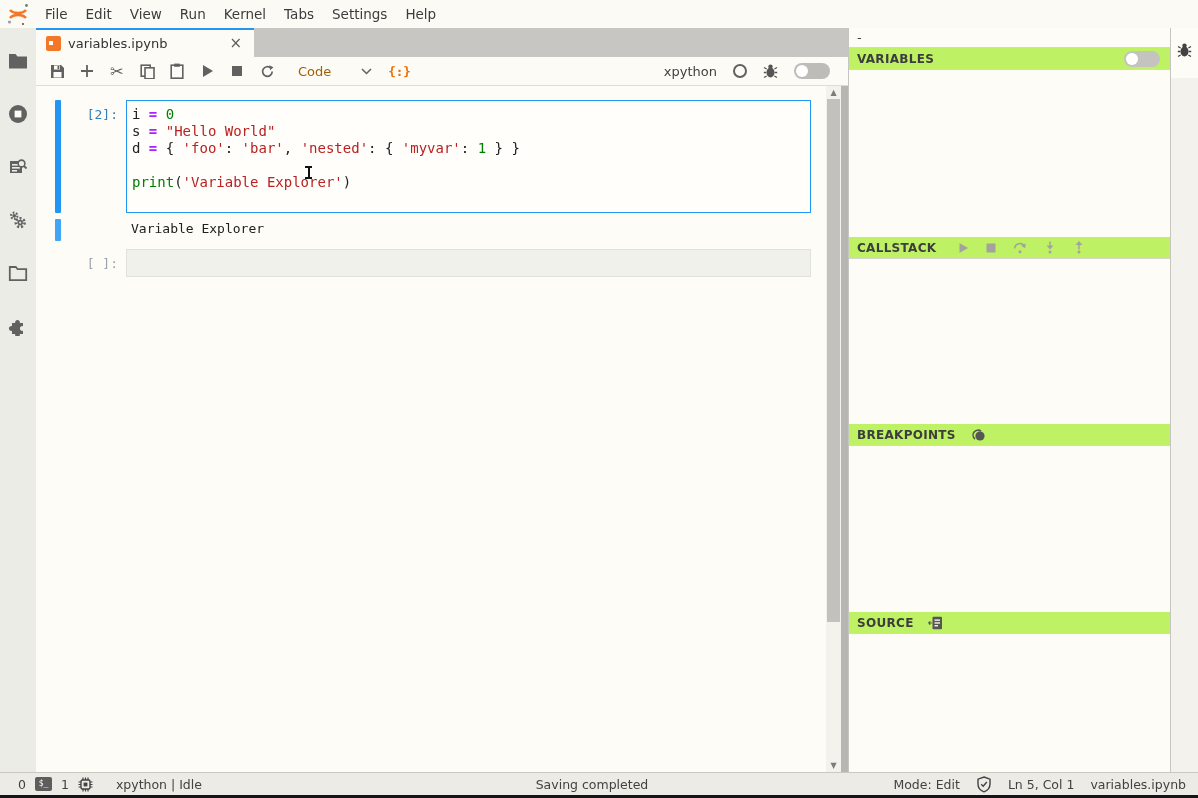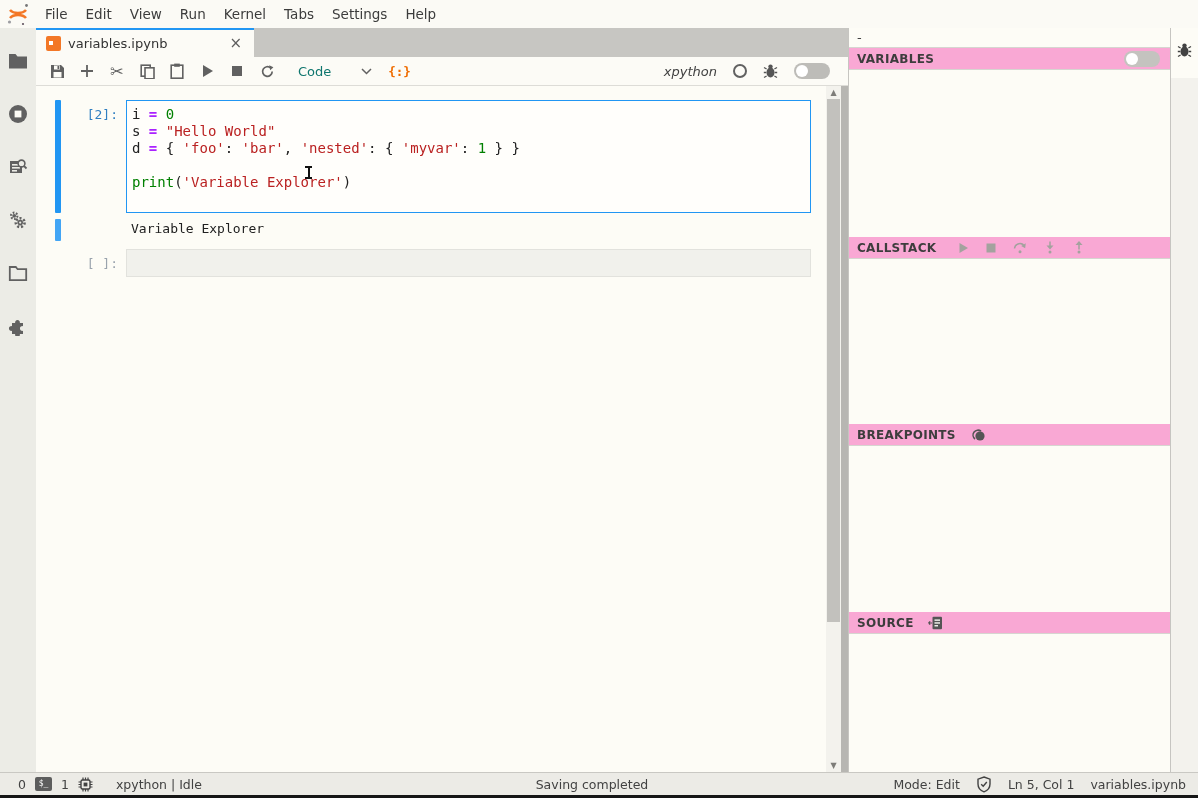--- a/index.html
+++ b/index.html
@@ -24,24 +24,24 @@
   .tabbar { height:29px; background:#c7c6c2; display:flex; }
   .tab { width:218px; background:#fcfbf6; border-top:2px solid #2196f3;
     display:flex; align-items:center; gap:7px; padding:0 10px; font-size:13px; color:#333; }
   .tab-title { flex:0 0 auto; }
   .tab-close { margin-left:auto; color:#5f5f5f; font-size:15px; line-height:1; padding:0 2px; }
   .nb-icon { width:15px; height:15px; background:#f37726; border-radius:2px; position:relative; flex:0 0 auto;}
   .nb-icon::after { content:""; position:absolute; left:3px; top:5px; width:4px; height:4px; background:#fff; }
   .toolbar { height:29px; background:#fcfbf6; border-bottom:1px solid #dddcd7;
     display:flex; align-items:center; padding:0 8px 0 6px; }
   .tb-btn { width:30px; height:26px; display:flex; align-items:center; justify-content:center; color:#616161; }
-  .tb-celltype { font-size:13px; color:#0f766e; margin:0 4px 0 16px; }
+  .tb-celltype { font-size:13px; color:#a16207; margin:0 4px 0 16px; }
   .tb-chevron { margin:0 8px 0 26px; color:#616161; }
   .tb-codeicon { font-family:"DejaVu Sans Mono",monospace; font-weight:bold; font-size:12.5px; color:#ef6c00; margin-left:8px;}
-  .tb-right { margin-left:auto; display:flex; align-items:center; gap:16px; padding-right:10px;font-style:italic;}
+  .tb-right { margin-left:auto; display:flex; align-items:center; gap:16px; padding-right:10px;}
   .kernel-name { font-size:13px; color:#424242; }
   .kernel-circle { width:14px; height:14px; border:2px solid #616161; border-radius:50%; }
   .toggle { width:36px; height:16px; border-radius:8px; background:#bdbcb8; position:relative; }
   .toggle::after { content:""; position:absolute; left:2px; top:2px; width:12px; height:12px;
     border-radius:50%; background:#fff; }
   
   .nb-area { position:absolute; left:0; right:0; top:58px; bottom:0; background:#fdfcf6; overflow:hidden; }
   .cell-bar { position:absolute; left:19px; width:6px; background:#2196f3; border-radius:1px; }
   .prompt { position:absolute; font-family:"DejaVu Sans Mono",monospace; font-size:13px; }
   .prompt-in { color:#307fc1; }
@@ -66,21 +66,21 @@
   
   .nb-scrollbar { position:absolute; top:0; bottom:0; left:790px; width:15px; background:#f3f2ed; }
   .sb-arrow { position:absolute; left:0; width:15px; height:13px; display:flex; align-items:center; justify-content:center; color:#7d7c78; font-size:8px;}
   .sb-thumb { position:absolute; left:1px; width:13px; top:13px; height:523px; background:#c2c1bd; }
   .nb-divider { position:absolute; top:0; bottom:0; left:805px; width:7px; background:#b7b6b2; }
   
   .right-panel { position:absolute; left:848px; width:322px; top:28px; bottom:26px;
     background:#fdfcf6; display:flex; flex-direction:column; border-left:1px solid #c6c5c1;}
   .panel-title { height:20px; font-size:13px; color:#424242; padding:2px 0 0 8px;
     border-bottom:1px solid #d6d5d0; }
-  .section-header { height:22px; background:#f9a8d4; border-bottom:1px solid #d6d5d0;
+  .section-header { height:22px; background:#bef264; border-bottom:1px solid #d6d5d0;
     display:flex; align-items:center; padding-left:8px; font-size:12px; font-weight:bold;
     color:#3d3d3d; letter-spacing:0.3px; position:relative; }
   .section-body { background:#fdfcf6; }
   .hdr-toggle { position:absolute; right:10px; top:3px; }
   .cs-icons { display:flex; align-items:center; gap:17px; margin-left:22px; color:#a3a29e; }
   .hdr-icon { margin-left:14px; display:flex; align-items:center; color:#555; }
   
   .strip { position:absolute; right:0; top:28px; width:28px; bottom:26px;
     background:#f3f2ed; border-left:1px solid #c6c5c1; }
   .strip-top { height:50px; background:#fdfcf6; display:flex; align-items:flex-start;

